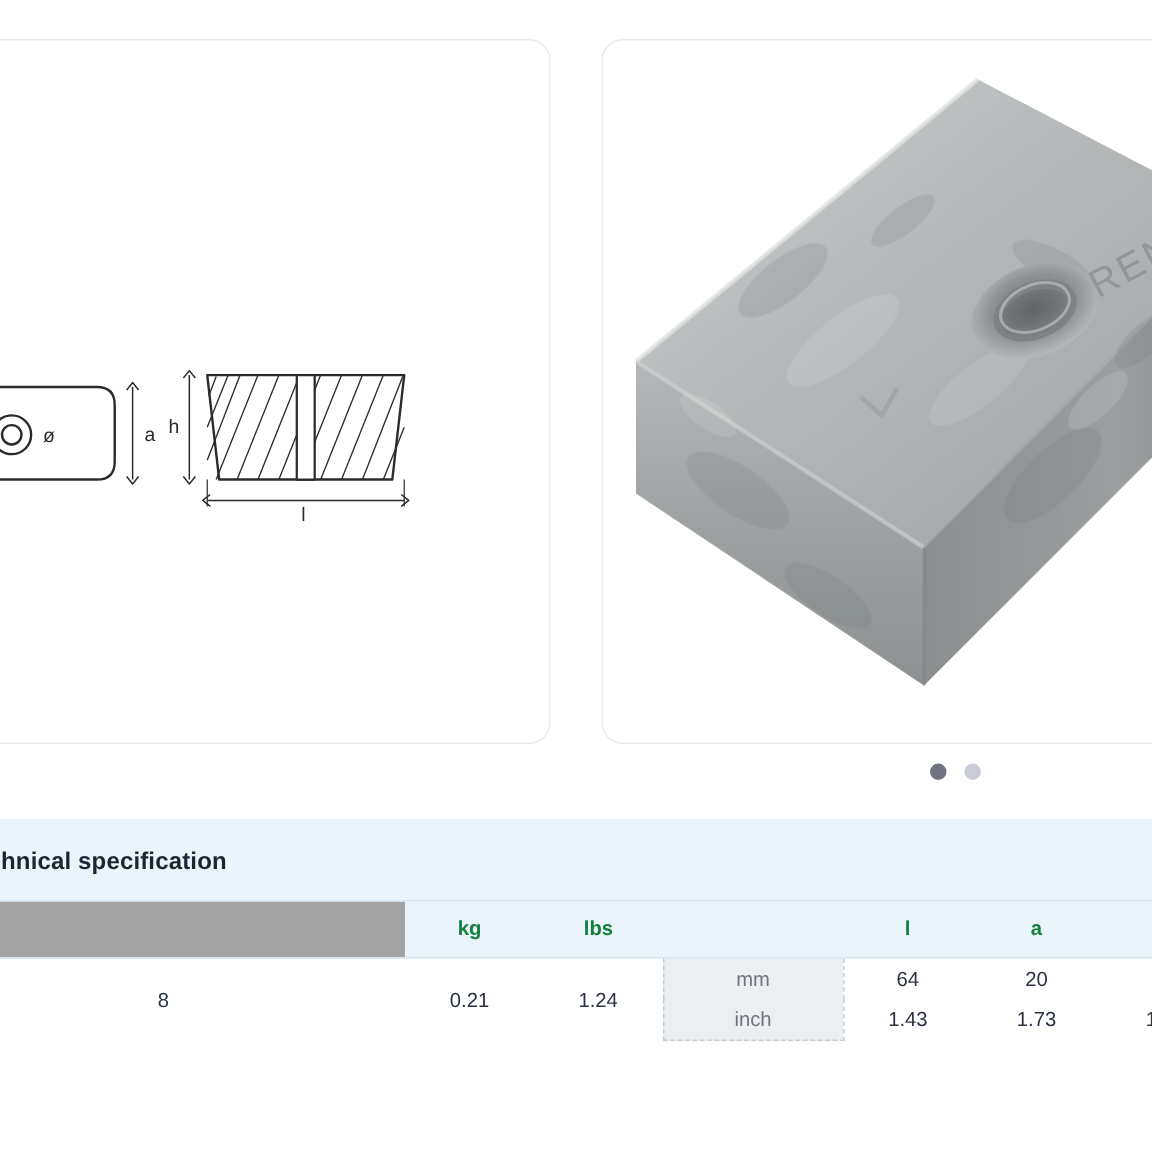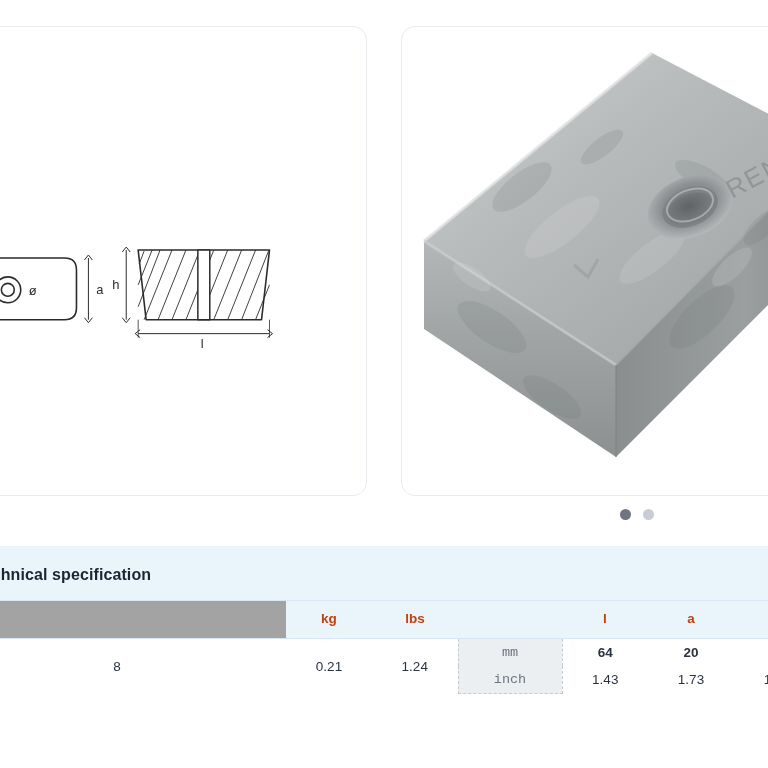--- a/index.html
+++ b/index.html
@@ -81,21 +81,21 @@
   }
   table.spec-table {
     width: 100%;
     border-collapse: collapse;
     background: #ffffff;
   }
   table.spec-table thead th {
     background: #eaf4fb;
     font-size: 13.5px;
     font-weight: bold;
-    color: #c2410c;
+    color: #15803d;
     padding: 10px 4px 12px 4px;
     text-align: center;
     border-top: 1px solid #d6e6f2;
     border-bottom: 1px solid #d6e6f2;
   }
   table.spec-table thead th.code-col {
     background: #a3a3a3;
     color: #ffffff;
   }
   table.spec-table tbody td {
@@ -107,26 +107,25 @@
     height: 26px;
   }
   .unit-cell {
     background: #eceff1 !important;
     color: #6f7580 !important;
     border-top: 1px dashed #c7cbd1;
     border-bottom: 1px dashed #c7cbd1;
     border-left: 1px dashed #c7cbd1;
     border-right: 1px dashed #c7cbd1;
     font-size: 13.5px;
-    width: 104px;
-    font-family: Liberation Mono, monospace;
+    width: 120px;
   }
   .unit-cell.mm { border-bottom: none; }
   .unit-cell.inch { border-top: none; }
-  .strong { font-weight: bold; }
+  .strong { font-weight: normal; }
   .code-cell { font-weight: normal; }
   .col-narrow { width: 86px; }
 </style>
 </head>
 <body>
 
 <div class="page">
 
   <div class="gallery">
 

